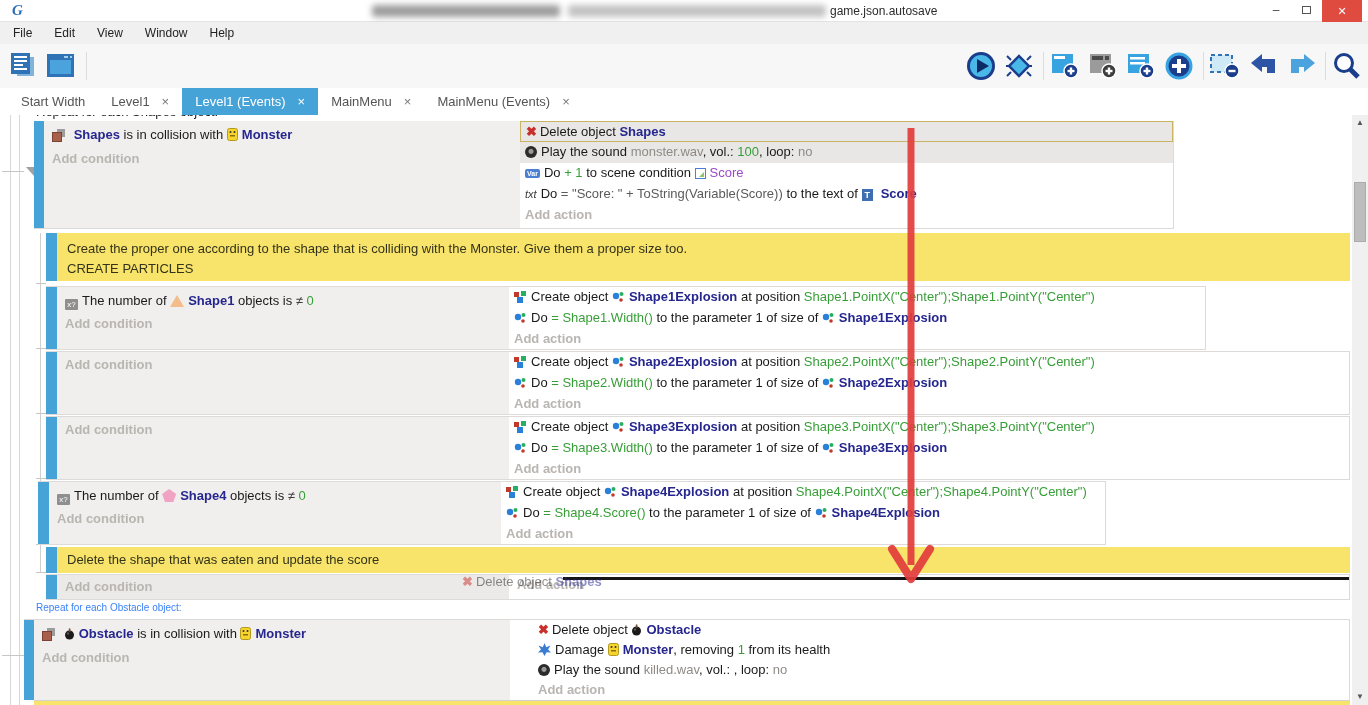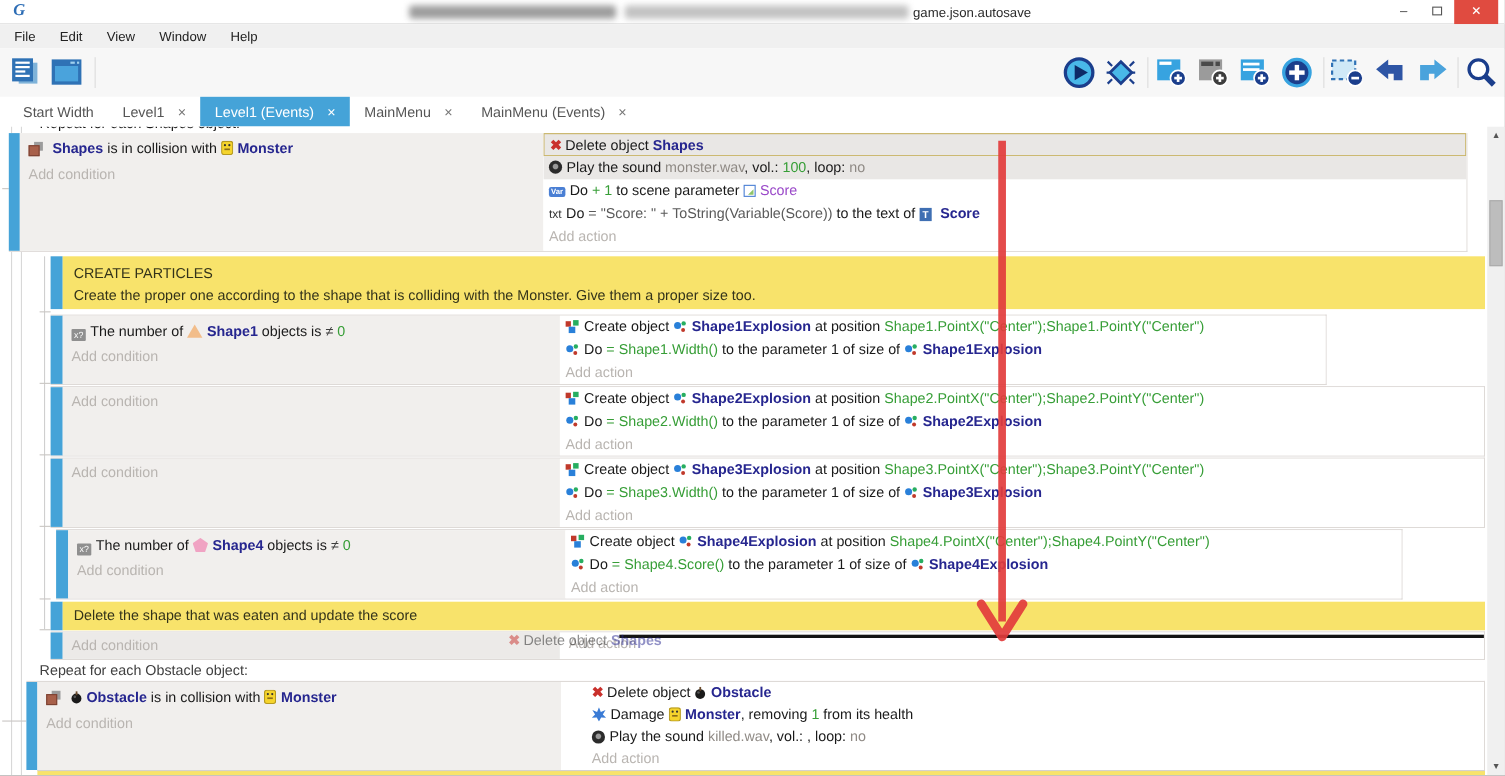--- a/index.html
+++ b/index.html
@@ -35,48 +35,48 @@
   .tab.active { background:var(--accent_blue); color:#fff; }
   .tab.active .x { color:#fff; }
   
   .sheet { position:absolute; left:0; top:115px; width:1368px; height:590px; background:#fff; overflow:hidden; }
   .vline { position:absolute; top:0; width:1px; height:590px; background:#d8d8d8; }
   .tick { position:absolute; height:1px; background:#c9c6c3; }
   .expander { position:absolute; left:26px; top:52px; width:0; height:0;
     border-left:8px solid transparent; border-right:8px solid transparent; border-top:9px solid #a0a0a0; }
   .clip-head { position:absolute; left:36px; top:0; width:320px; height:6px; overflow:hidden; }
   .clip-head span { position:relative; top:-11px; display:block; }
-  .ev-header { position:absolute; left:36px; font-size:13px; color:#404040; }
+  .ev-header { position:absolute; left:36px; font-size:10px; color:#3b82f6; }
   .evbox { position:absolute; display:flex; background:#fff; border:1px solid #dedad7; border-left:none; }
   .bar { width:10px; background:var(--accent_blue); flex:none; }
   .barw { width:11px; background:var(--accent_blue); flex:none; }
   .cond { flex:none; background:var(--condition_bg); padding:5px 8px; overflow:hidden; white-space:nowrap; }
   .cond-e1 { width:476px; }
   .cond-p { width:452px; }
   .acts { flex:1; background:#fff; overflow:hidden; }
   .arow { height:21px; line-height:16px; padding:2px 5px 0; white-space:nowrap; overflow:hidden; }
   .arow20 { height:20px;padding-left:28px; }
   .arow.sel  { background:#e9e7e5; }
   .arow.selb { background:#e9e7e5; border:1px solid var(--selected_border); }
   .cline { line-height:17px; margin-bottom:6px; white-space:nowrap; }
   .comment { position:absolute; display:flex; }
   .cbody { flex:1; background:var(--comment_yellow); color:#33331a; padding:6px 10px; line-height:20px; overflow:hidden; }
   .obj { color:var(--navy_object); font-weight:bold; }
   .grn { color:var(--green_value); }
   .pur { color:var(--purple_variable); }
   .gry { color:var(--param_gray); }
   .drk { color:#5a5a5a; }
-  .ph  { color:var(--placeholder_gray); }
+  .ph  { color:var(--placeholder_gray);font-weight:bold; }
   .neq { color:#3d3d3d; }
   
   .ic { display:inline-block; vertical-align:-2px; margin-right:4px; }
   .i-x { color:#c9302c; font-weight:bold; font-style:normal; font-size:13px; margin-right:3px; }
   .i-sound { width:12px; height:12px; border-radius:50%; background:radial-gradient(circle at 50% 45%, #999 0 2px, #2b2b2b 3px); }
   .i-var { background:#4a7fd4; color:#fff; font-size:7px; font-weight:bold; padding:1px 2px; border-radius:2px; vertical-align:1px; margin-right:4px; }
-  .i-txt { color:#3a3a3a; font-size:11px; margin-right:4px; }
+  .i-txt { font-style:italic; color:#3a3a3a; font-size:11px; margin-right:4px; }
   .i-tx { background:#3f6fb3; color:#fff; font-size:9px; font-weight:bold; padding:0 3px; line-height:12px; vertical-align:0; }
   .i-scenevar { width:11px; height:11px; background:#fff; border:1px solid #4a7fd4; position:relative; }
   .i-scenevar::after { content:""; position:absolute; right:1px; bottom:1px; width:0; height:0;
      border-left:5px solid transparent; border-bottom:5px solid #8fc46a; }
   .i-coll { width:14px; height:12px; position:relative; }
   .i-coll::before { content:""; position:absolute; left:5px; top:0; width:8px; height:8px; background:#9c9c9c; }
   .i-coll::after  { content:""; position:absolute; left:0; top:3px; width:8px; height:8px; background:#a8604a; border:1px solid #7c4232; }
   .i-count { width:13px; height:11px; background:#8f8f8f; border-radius:1px; color:#fff; font-size:8px; line-height:11px; text-align:center; font-style:normal; }
   .sh-tri { width:0; height:0; border-left:7px solid transparent; border-right:7px solid transparent; border-bottom:12px solid #f2bd8a; }
   .sh-sq  { width:12px; height:12px; background:#bcdb9c; }
@@ -245,21 +245,21 @@
     <div class="vline" style="left:10px"></div>
     <div class="vline" style="left:19px"></div>
     <div class="tick" style="left:2px; top:56px; width:22px"></div>
     <div class="tick" style="left:2px; top:540px; width:22px"></div>
     <div class="expander"></div>
 
     <div class="clip-head">
       <span>Repeat for each Shapes object:</span>
     </div>
 
-    <div class="evbox" style="left:8px; top:6px; width:1326px; height:108px; border-top:none">
+    <div class="evbox" style="left:34px; top:6px; width:1140px; height:108px; border-top:none">
       <div class="bar"></div>
       <div class="cond cond-e1">
         <div class="cline">
           <span class="ic i-coll"></span>
           <span class="obj">Shapes</span><span> is in collision with </span><span class="ic i-monster"><svg width="11" height="13">
                 <rect x="0.5" y="0.5" width="10" height="12" rx="2" fill="#f5d42c" stroke="#b5991f"></rect>
                 <circle cx="3.5" cy="4" r="1" fill="#333"></circle>
                 <circle cx="7.5" cy="4" r="1" fill="#333"></circle>
                 <rect x="3" y="7" width="5" height="1.5" fill="#8a6d1a"></rect>
               </svg></span><span class="obj">Monster</span>
@@ -267,42 +267,42 @@
         <div class="ph">Add condition</div>
       </div>
       <div class="acts">
         <div class="arow selb">
           <span class="i-x">✖</span><span>Delete object </span><span class="obj">Shapes</span>
         </div>
         <div class="arow sel">
           <span class="ic i-sound"></span><span>Play the sound </span><span class="gry">monster.wav</span><span>, vol.: </span><span class="grn">100</span><span>, loop: </span><span class="gry">no</span>
         </div>
         <div class="arow">
-          <span class="i-var">Var</span><span>Do </span><span class="grn">+ 1</span><span> to scene parameter </span><span class="ic i-scenevar"></span><span class="pur">Score</span>
+          <span class="i-var">Var</span><span>Do </span><span class="grn">+ 1</span><span> to scene condition </span><span class="ic i-scenevar"></span><span class="pur">Score</span>
         </div>
         <div class="arow">
           <span class="i-txt">txt</span><span>Do </span><span class="drk">= "Score: " + ToString(Variable(Score))</span><span> to the text of </span><span class="ic i-tx">T</span> <span class="obj">Score</span>
         </div>
         <div class="arow ph">Add action</div>
       </div>
     </div>
 
     <div class="vline" style="left:40px; top:118px; height:339px; background:#cfcfcf"></div>
     <div class="tick" style="left:36px; top:168px; width:10px"></div>
     <div class="tick" style="left:36px; top:233px; width:10px"></div>
     <div class="tick" style="left:36px; top:298px; width:10px"></div>
     <div class="tick" style="left:36px; top:363px; width:10px"></div>
     <div class="tick" style="left:36px; top:429px; width:10px"></div>
     <div class="tick" style="left:36px; top:457px; width:10px"></div>
 
     <div class="comment" style="left:46px; top:118px; width:1304px; height:48px">
       <div class="barw"></div>
       <div class="cbody">
+        <div>Create the proper one according to the shape that is colliding with the Monster. Give them a proper size too.</div>
         <div>CREATE PARTICLES</div>
-        <div>Create the proper one according to the shape that is colliding with the Monster. Give them a proper size too.</div>
       </div>
     </div>
 
     <div class="evbox" style="left:46px; top:171px; width:1160px; height:64px">
       <div class="barw"></div>
       <div class="cond cond-p">
         <div class="cline">
           <span class="ic i-count">x?</span><span>The number of </span><span class="ic sh-tri"></span><span class="obj">Shape1</span><span> objects is </span><span class="neq">≠ </span><span class="grn">0</span>
         </div>
         <div class="ph">Add condition</div>
@@ -391,21 +391,21 @@
               </svg></span><span>Do </span><span class="grn">= Shape3.Width()</span><span> to the parameter 1 of size of </span><span class="ic"><svg width="13" height="12">
                 <circle cx="4" cy="5" r="3.2" fill="#2980d9"></circle>
                 <circle cx="9.5" cy="3" r="2" fill="#27ae60"></circle>
                 <circle cx="9" cy="9" r="1.8" fill="#c0392b"></circle>
               </svg></span><span class="obj">Shape3Explosion</span>
         </div>
         <div class="arow ph">Add action</div>
       </div>
     </div>
 
-    <div class="evbox" style="left:51px; top:366px; width:1224px; height:64px">
+    <div class="evbox" style="left:38px; top:366px; width:1068px; height:64px">
       <div class="barw"></div>
       <div class="cond cond-p">
         <div class="cline">
           <span class="ic i-count">x?</span><span>The number of </span><span class="ic sh-pe"></span><span class="obj">Shape4</span><span> objects is </span><span class="neq">≠ </span><span class="grn">0</span>
         </div>
         <div class="ph">Add condition</div>
       </div>
       <div class="acts">
         <div class="arow">
           <span class="ic"><svg width="13" height="12">

